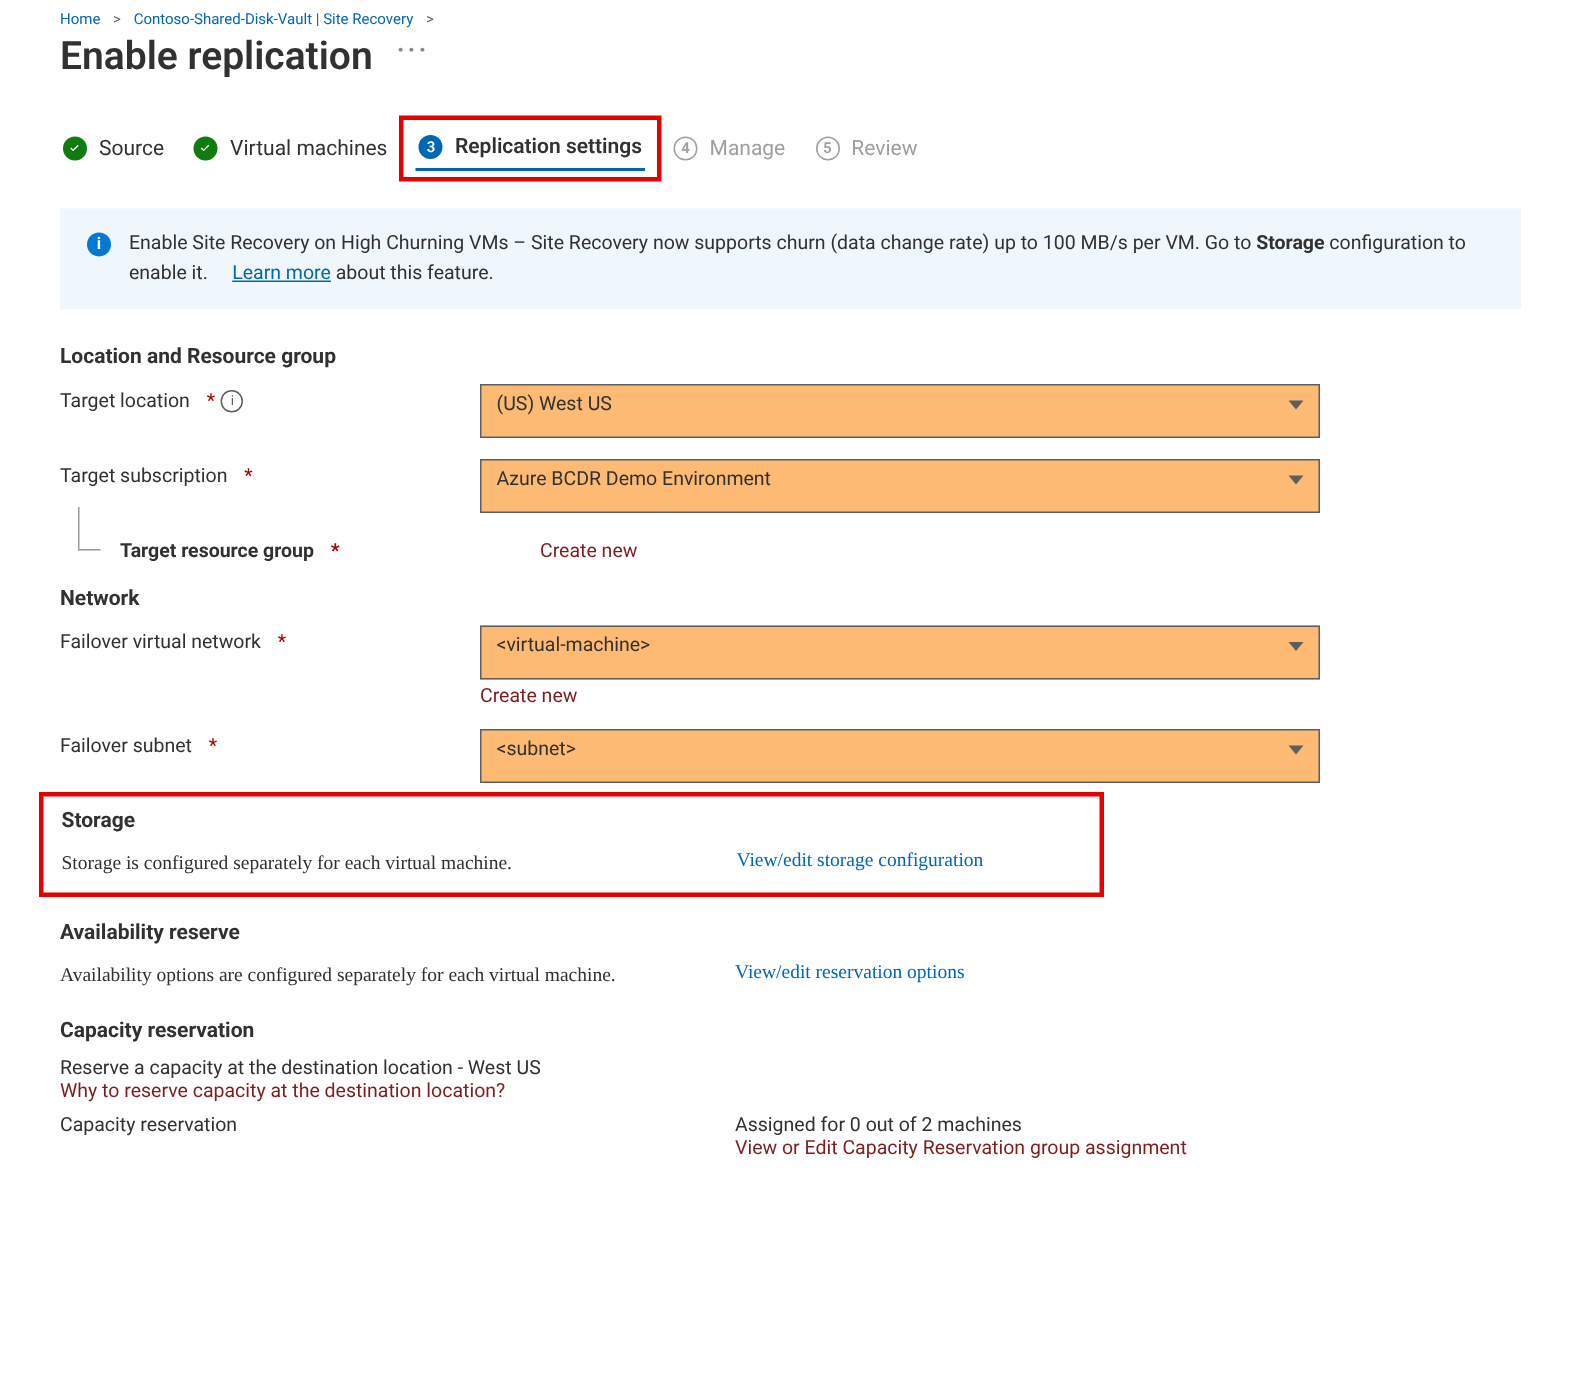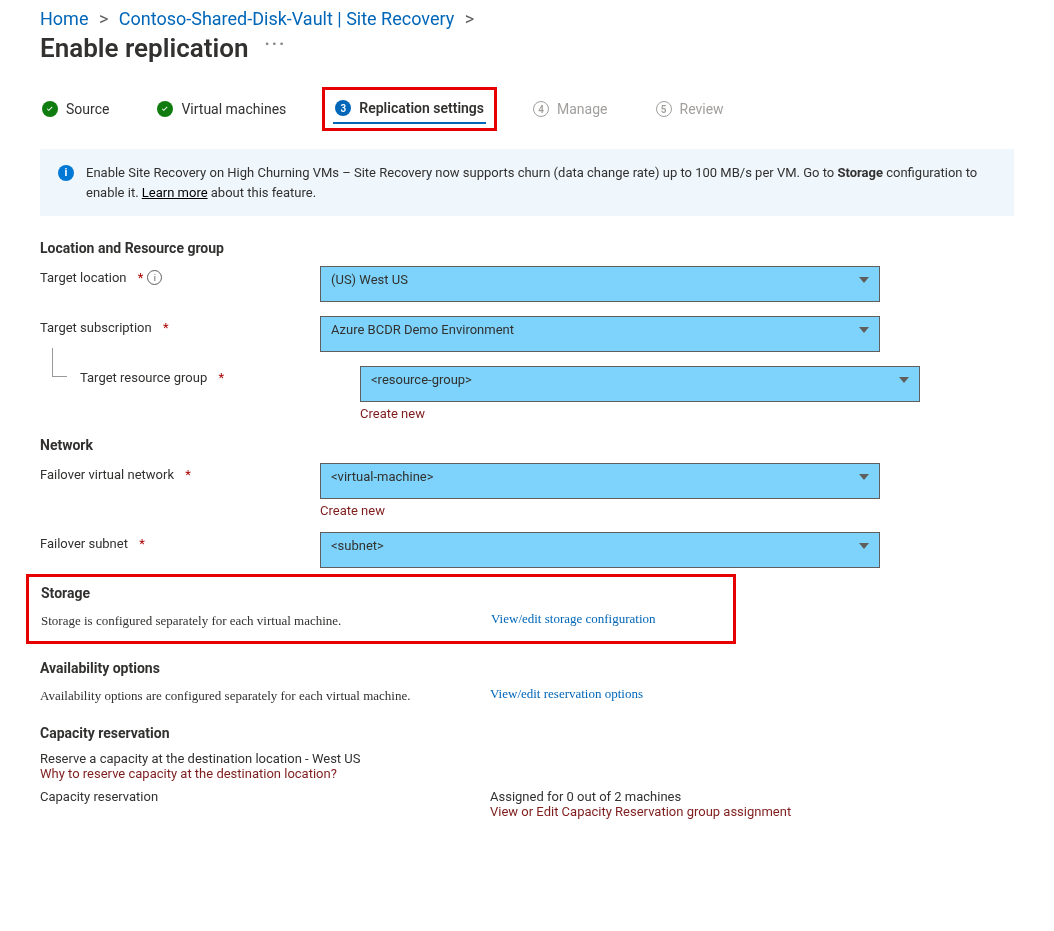--- a/index.html
+++ b/index.html
@@ -7,21 +7,21 @@
     font-family: "Segoe UI", -apple-system, BlinkMacSystemFont, Roboto, Arial, sans-serif;
     font-size: 13px;
     color: #323130;
     background: #ffffff;
     width: 1054px;
   }
   .page {
     padding: 8px 40px 40px 40px;
   }
   .breadcrumb {
-    font-size: 18px;
+    font-size: 10px;
     color: #605e5c;
     margin-bottom: 4px;
   }
   .breadcrumb a {
     color: #0066b8;
     text-decoration: none;
   }
   .breadcrumb .sep {
     margin: 0 6px;
     color: #605e5c;
@@ -35,21 +35,21 @@
     gap: 16px;
   }
   .ellipsis {
     color: #888;
     font-size: 18px;
     letter-spacing: 2px;
   }
   .tabs {
     display: flex;
     align-items: center;
-    gap: 44px;
+    gap: 16px;
     margin-bottom: 24px;
   }
   .tab {
     display: flex;
     align-items: center;
     gap: 8px;
     font-size: 14px;
     font-weight: 400;
     color: #323130;
     position: relative;
@@ -79,55 +79,55 @@
     gap: 12px;
     margin-bottom: 24px;
     line-height: 1.5;
   }
   .info-banner .info-icon {
     flex: 0 0 16px;
     width:16px; height:16px; border-radius:50%; background:#0078d4; color:#fff;
     display:inline-flex;align-items:center;justify-content:center; font-size:11px; font-weight:bold;
     margin-top:2px;
   }
-  .info-banner a { color:#000000; text-decoration: underline; }
+  .info-banner a { color:#0369a1; text-decoration: underline; margin-left: 13px; }
   .section-heading {
     font-size: 14px;
     font-weight: 700;
     margin: 16px 0 10px 0;
   }
   .form-row {
     display: flex;
     align-items: flex-start;
     margin-bottom: 14px;
   }
   .form-label {
     width: 280px;
     padding-top: 4px;
     display: flex;
     align-items: flex-start;
     gap: 4px;
   }
-  .form-label.indent { padding-left: 40px; position:relative;}
+  .form-label.indent { padding-left: 40px; position:relative;font-weight:bold;}
   .form-label.indent::before {
     content:""; position:absolute; left:12px; top:-18px; width:14px; height:28px;
     border-left:1px solid #999; border-bottom:1px solid #999;
   }
   .req { color:#a80000; }
   .info-dot {
     width:13px;height:13px;border:1px solid #605e5c;border-radius:50%;display:inline-flex;align-items:center;justify-content:center;font-size:9px;color:#605e5c;
   }
   .form-field { flex:1; max-width:560px; }
   .dropdown {
     border:1px solid #605e5c;
     padding:4px 28px 4px 10px;
     height:26px;
     line-height:18px;
     position:relative;
-    background:#7dd3fc;
+    background:#fdba74;
     font-size:13px;
   }
   .dropdown::after {
     content:""; position:absolute; right:10px; top:10px;
     border-left:5px solid transparent; border-right:5px solid transparent; border-top:6px solid #605e5c;
   }
   .create-new { color:#7f1d1d; font-size:13px; margin-top:4px; display:inline-block; text-decoration:none;}
   .storage-box {
     border: 3px solid #e60000;
     padding: 6px 12px 10px 12px;
@@ -218,21 +218,20 @@
     <div class="form-field">
       <div class="dropdown">Azure BCDR Demo Environment</div>
     </div>
   </div>
 
   <div class="form-row">
     <div class="form-label indent">
       <span>Target resource group</span>&nbsp;<span class="req">*</span>
     </div>
     <div class="form-field">
-      <div class="dropdown">&lt;resource-group&gt;</div>
       <a href="#" class="create-new">Create new</a>
     </div>
   </div>
 
   <div class="section-heading">Network</div>
 
   <div class="form-row">
     <div class="form-label">
       <span>Failover virtual network</span>&nbsp;<span class="req">*</span>
     </div>
@@ -252,21 +251,21 @@
   </div>
 
   <div class="storage-box">
     <div class="section-heading" style="margin-top:2px;">Storage</div>
     <div class="two-col-row">
       <div class="left">Storage is configured separately for each virtual machine.</div>
       <div class="right"><a href="#">View/edit storage configuration</a></div>
     </div>
   </div>
 
-  <div class="section-heading">Availability options</div>
+  <div class="section-heading">Availability reserve</div>
   <div class="two-col-row" style="margin-bottom:20px;">
     <div class="left">Availability options are configured separately for each virtual machine.</div>
     <div class="right"><a href="#" class="link">View/edit reservation options</a></div>
   </div>
 
   <div class="section-heading">Capacity reservation</div>
   <div>Reserve a capacity at the destination location - West US</div>
   <div><a href="#" class="link">Why to reserve capacity at the destination location?</a></div>
 
   <div class="cap-row">

